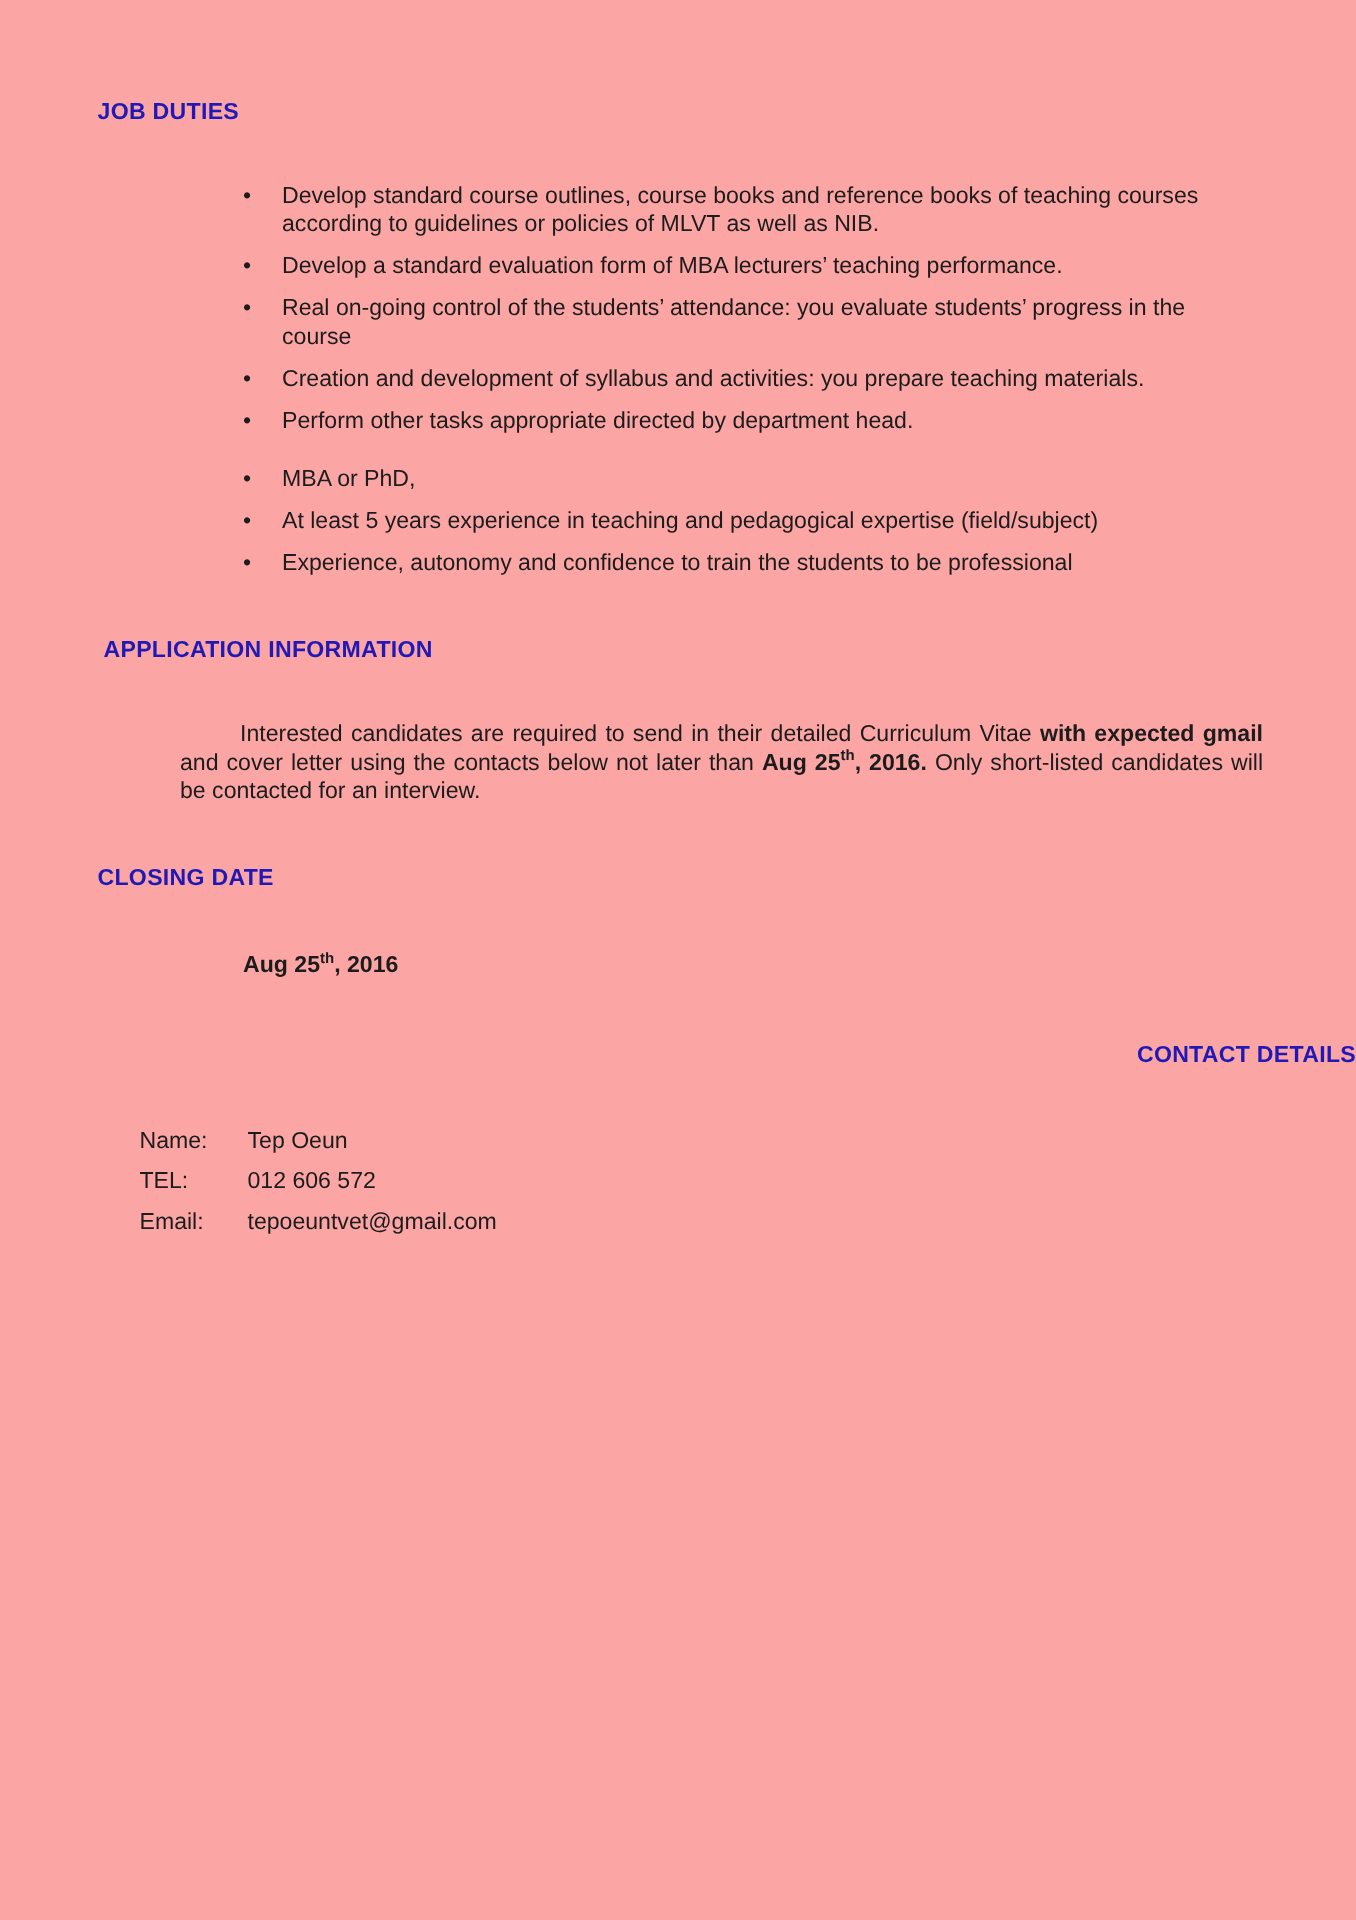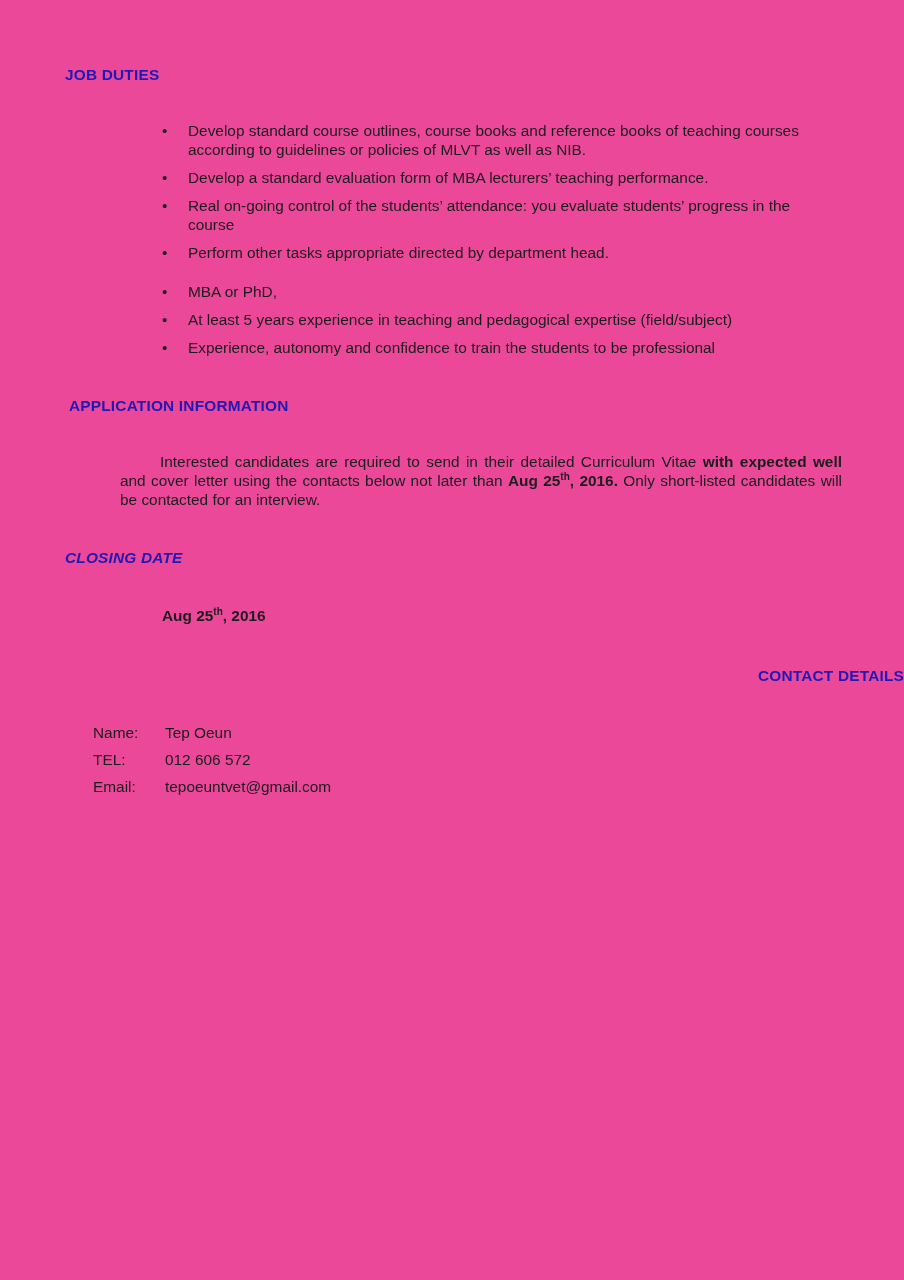--- a/index.html
+++ b/index.html
@@ -4,21 +4,21 @@
 <style>
   html, body {
     margin: 0;
     padding: 0;
     background: #ffffff;
   }
   .page {
     position: relative;
     width: 904px;
     height: 1280px;
-    background: #ec4899;
+    background: #fca5a5;
     font-family: "Liberation Sans", "DejaVu Sans", sans-serif;
     font-size: 15.4px;
     line-height: 19px;
     color: #1c1c1c;
     box-sizing: border-box;
     padding-top: 65px;
     overflow: hidden;
   }
   .heading {
     margin: 0 0 0 65px;
@@ -82,35 +82,36 @@
 <body>
 
 <div class="page">
 
   <h2 class="heading">JOB DUTIES</h2>
 
   <ul class="bullet-list">
     <li><span>Develop standard course outlines, course books and reference books of teaching courses according to guidelines or policies of MLVT as well as NIB.</span></li>
     <li><span>Develop a standard evaluation form of MBA lecturers’ teaching performance.</span></li>
     <li><span>Real on-going control of the students’ attendance: you evaluate students’ progress in the course</span></li>
+    <li><span>Creation and development of syllabus and activities: you prepare teaching materials.</span></li>
     <li><span>Perform other tasks appropriate directed by department head.</span></li>
   </ul>
 
 
   <ul class="bullet-list" style="margin-top:20px;">
     <li><span>MBA or PhD,</span></li>
     <li><span>At least 5 years experience in teaching and pedagogical expertise (field/subject)</span></li>
     <li><span>Experience, autonomy and confidence to train the students to be professional</span></li>
   </ul>
 
   <h2 class="heading app-info" style="margin-top:39px;">APPLICATION INFORMATION</h2>
 
-  <p class="para"><span>Interested candidates are required to send in their detailed Curriculum Vitae </span><span class="bold">with expected well</span><span> and cover letter using the contacts below not later than </span><span class="bold">Aug 25</span><sup class="bold">th</sup><span class="bold">, 2016.</span><span> Only short-listed candidates will be contacted for an interview.</span></p>
+  <p class="para"><span>Interested candidates are required to send in their detailed Curriculum Vitae </span><span class="bold">with expected gmail</span><span> and cover letter using the contacts below not later than </span><span class="bold">Aug 25</span><sup class="bold">th</sup><span class="bold">, 2016.</span><span> Only short-listed candidates will be contacted for an interview.</span></p>
 
-  <h2 class="heading" style="margin-top:39px;font-style:italic;">CLOSING DATE</h2>
+  <h2 class="heading" style="margin-top:39px;">CLOSING DATE</h2>
 
   <p class="closing-value"><span>Aug 25</span><sup>th</sup><span>, 2016</span></p>
 
   <h2 class="heading" style="margin-top:41px;text-align:right;">CONTACT DETAILS</h2>
 
   <div class="contacts">
     <div class="contact-row"><span class="contact-label">Name:</span><span>Tep Oeun</span></div>
     <div class="contact-row"><span class="contact-label">TEL:</span><span>012 606 572</span></div>
     <div class="contact-row"><span class="contact-label">Email:</span><span>tepoeuntvet@gmail.com</span></div>
   </div>

